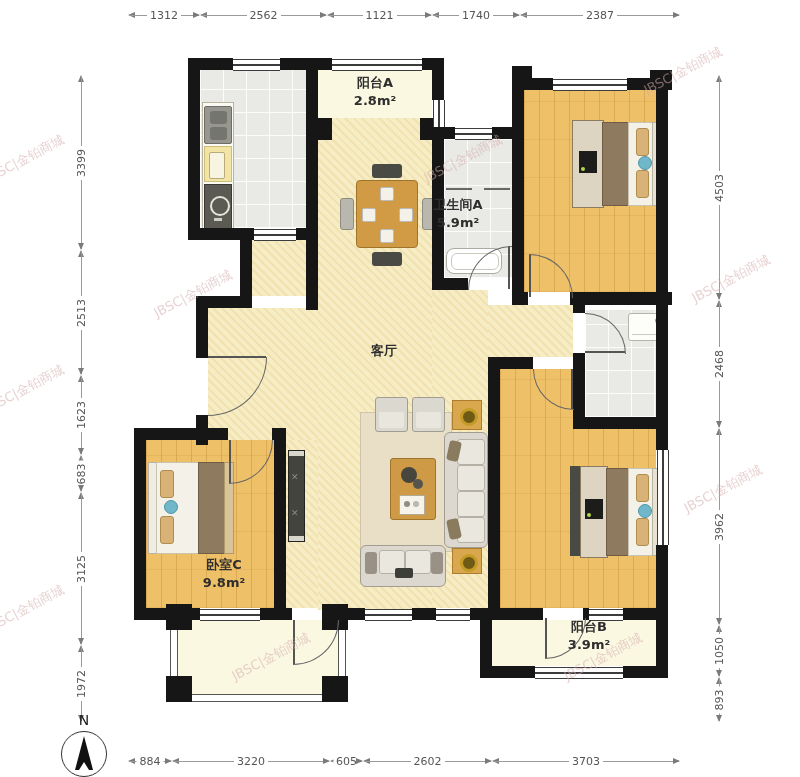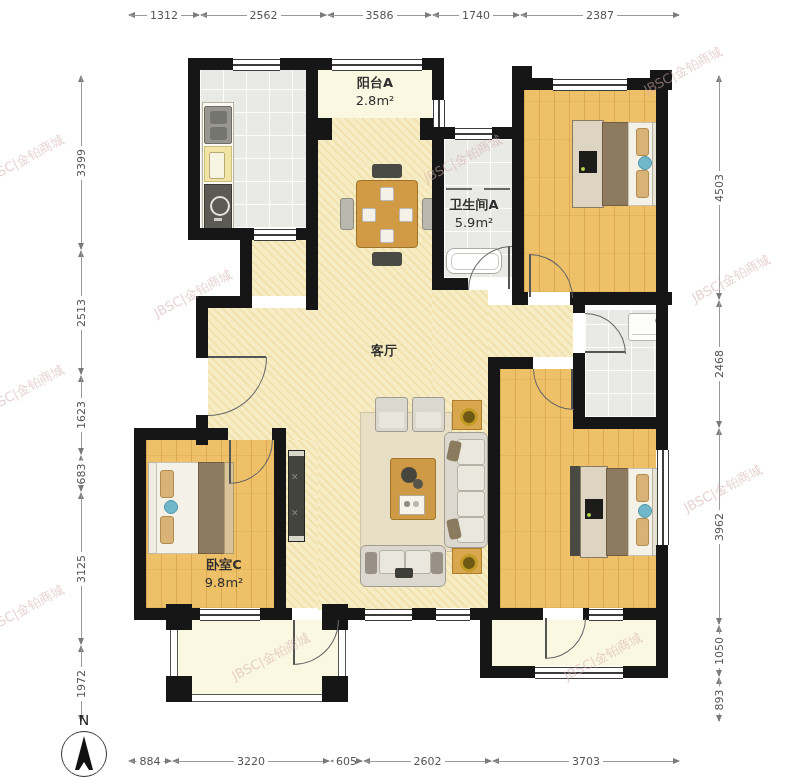--- a/index.html
+++ b/index.html
@@ -27,21 +27,21 @@
       background-image:linear-gradient(to right,transparent calc(50% - .75px),#3c3c3c calc(50% - .75px),#3c3c3c calc(50% + .75px),transparent calc(50% + .75px));z-index:31}
   .rail-h{position:absolute;background:#fff;border-top:1px solid #555;border-bottom:1px solid #555;z-index:31}
   .rail-v{position:absolute;background:#fff;border-left:1px solid #555;border-right:1px solid #555;z-index:31}
   
   .arc{position:absolute;border:0 solid #666;background:transparent;z-index:32}
   .leaf{position:absolute;background:#555;z-index:32}
   
   .fur{position:absolute;z-index:10;box-sizing:border-box}
   
   .lbl{position:absolute;text-align:center;font-size:13px;font-weight:600;color:#2e2e2e;line-height:18px;z-index:40;white-space:nowrap}
-  .lbl .ra{display:block;font-weight:400}
+  .lbl .ra{display:block;font-weight:700}
   .lbl .rn{display:block}
   
   .dim-h{position:absolute;height:14px;z-index:45}
   .dim-h .ln{position:absolute;left:1px;right:1px;top:7px;height:1px;background:#9a9a9a}
   .dim-h::before{content:"";position:absolute;left:0;top:4px;border-top:3.5px solid transparent;border-bottom:3.5px solid transparent;border-right:7px solid #7a7a7a}
   .dim-h::after{content:"";position:absolute;right:0;top:4px;border-top:3.5px solid transparent;border-bottom:3.5px solid transparent;border-left:7px solid #7a7a7a}
   .dim-h .tx{position:absolute;left:50%;top:1px;transform:translateX(-50%);background:#fff;padding:0 3px;font-size:11px;color:#555;line-height:13px}
   .dim-v{position:absolute;width:14px;z-index:45}
   .dim-v .ln{position:absolute;top:1px;bottom:1px;left:7px;width:1px;background:#9a9a9a}
   .dim-v::before{content:"";position:absolute;top:0;left:4px;border-left:3.5px solid transparent;border-right:3.5px solid transparent;border-bottom:7px solid #7a7a7a}
@@ -296,43 +296,47 @@
   <div class="leaf" style="left:571px;top:369px;width:2px;height:40px"></div>
   <div class="arc" style="left:533px;top:369px;width:40px;height:40px;border-left-width:1.5px;border-bottom-width:1.5px;border-radius:0 0 0 100%"></div>
 
   <div class="leaf" style="left:585px;top:351px;width:40px;height:2px"></div>
   <div class="arc" style="left:585px;top:313px;width:40px;height:40px;border-top-width:1.5px;border-right-width:1.5px;border-radius:0 100% 0 0"></div>
 
   <div class="lbl" style="left:327px;top:74px;width:96px">
     <span class="rn">阳台A</span>
     <span class="ra">2.8m²</span>
   </div>
-  <div class="lbl" style="left:426px;top:196px;width:96px">
+  <div class="lbl" style="left:410px;top:196px;width:96px">
     <span class="rn">卫生间A</span>
     <span class="ra">5.9m²</span>
   </div>
   <div class="lbl" style="left:348px;top:342px;width:72px">
     <span class="rn">客厅</span>
   </div>
   <div class="lbl" style="left:178px;top:556px;width:92px">
     <span class="rn">卧室C</span>
     <span class="ra">9.8m²</span>
   </div>
+  <div class="lbl" style="left:546px;top:618px;width:86px">
+    <span class="rn">阳台B</span>
+    <span class="ra">3.9m²</span>
+  </div>
 
   <div class="dim-h" style="left:128px;top:8px;width:72px">
       <span class="ln"></span>
       <span class="tx">1312</span>
     </div>
   <div class="dim-h" style="left:200px;top:8px;width:127px">
       <span class="ln"></span>
       <span class="tx">2562</span>
     </div>
   <div class="dim-h" style="left:327px;top:8px;width:105px">
       <span class="ln"></span>
-      <span class="tx">3586</span>
+      <span class="tx">1121</span>
     </div>
   <div class="dim-h" style="left:432px;top:8px;width:88px">
       <span class="ln"></span>
       <span class="tx">1740</span>
     </div>
   <div class="dim-h" style="left:520px;top:8px;width:160px">
       <span class="ln"></span>
       <span class="tx">2387</span>
     </div>
 

